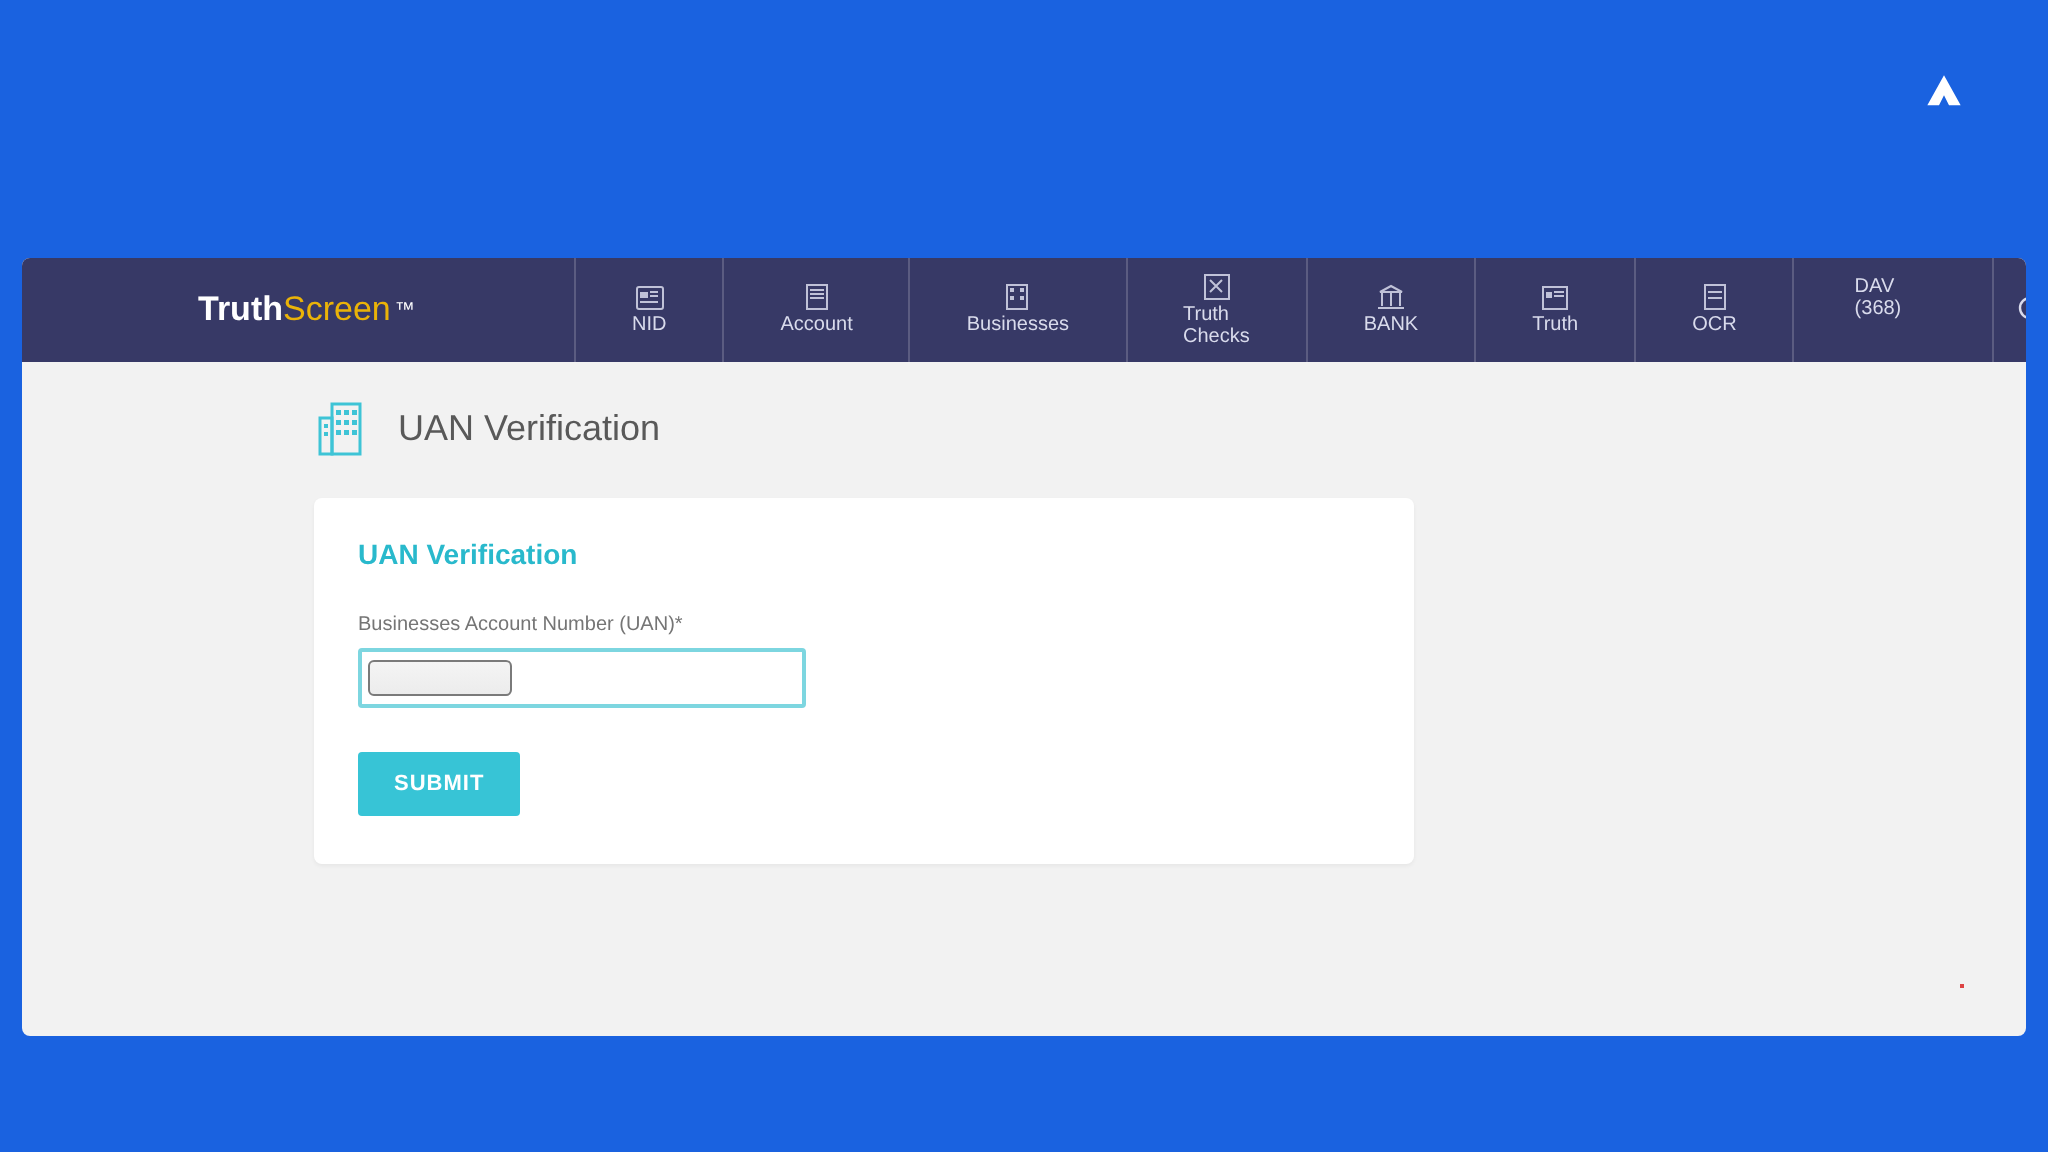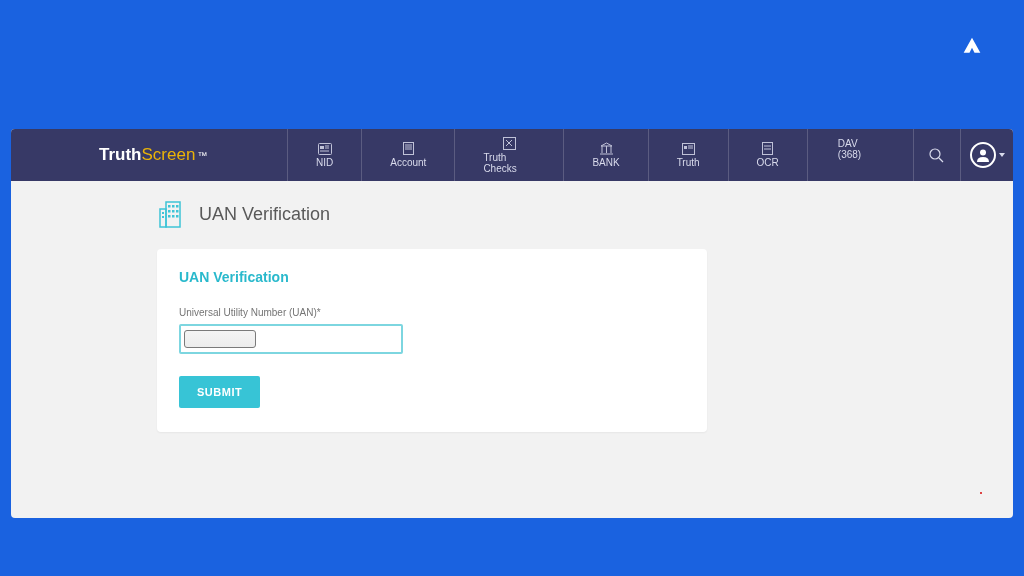--- a/index.html
+++ b/index.html
@@ -208,20 +208,30 @@
         <span>NID</span>
       </div>
       <div class="nav-item">
         <svg width="11" height="13" viewBox="0 0 11 13">
             <rect x="0.5" y="0.5" width="10" height="12" fill="none" stroke="#d9dbec"></rect>
             <line x1="2" y1="3" x2="9" y2="3" stroke="#d9dbec"></line>
             <line x1="2" y1="5" x2="9" y2="5" stroke="#d9dbec"></line>
             <line x1="2" y1="7" x2="9" y2="7" stroke="#d9dbec"></line>
           </svg>
         <span>Account</span>
+      </div>
+      <div class="nav-item">
+        <svg width="11" height="13" viewBox="0 0 11 13">
+            <rect x="0.5" y="0.5" width="10" height="12" fill="none" stroke="#d9dbec"></rect>
+            <rect x="2" y="2" width="2" height="2" fill="#d9dbec"></rect>
+            <rect x="7" y="2" width="2" height="2" fill="#d9dbec"></rect>
+            <rect x="2" y="6" width="2" height="2" fill="#d9dbec"></rect>
+            <rect x="7" y="6" width="2" height="2" fill="#d9dbec"></rect>
+          </svg>
+        <span>Businesses</span>
       </div>
       <div class="nav-item">
         <svg width="13" height="13" viewBox="0 0 13 13">
             <rect x="0.5" y="0.5" width="12" height="12" fill="none" stroke="#d9dbec"></rect>
             <path d="M3 9 L9 3 M3 3 L9 9" stroke="#d9dbec"></path>
           </svg>
         <span>Truth Checks</span>
       </div>
       <div class="nav-item">
         <svg width="13" height="13" viewBox="0 0 13 13">
@@ -289,21 +299,21 @@
         <rect x="15" y="16" width="2.5" height="2.5" fill="#3ec4d6"></rect>
         <rect x="19" y="16" width="2.5" height="2.5" fill="#3ec4d6"></rect>
         <rect x="5" y="13" width="2" height="2" fill="#3ec4d6"></rect>
         <rect x="5" y="17" width="2" height="2" fill="#3ec4d6"></rect>
       </svg>
       <h1 class="page-title">UAN Verification</h1>
     </div>
 
     <div class="form-card">
       <div class="form-title">UAN Verification</div>
-      <div class="field-label">Universal Utility Number (UAN)*</div>
+      <div class="field-label">Businesses Account Number (UAN)*</div>
       <div class="input-wrap">
         <div class="input-inner"></div>
       </div>
       <button class="submit-btn">SUBMIT</button>
     </div>
   </div>
 
 </div>
 
 <div class="red-dot"></div>

